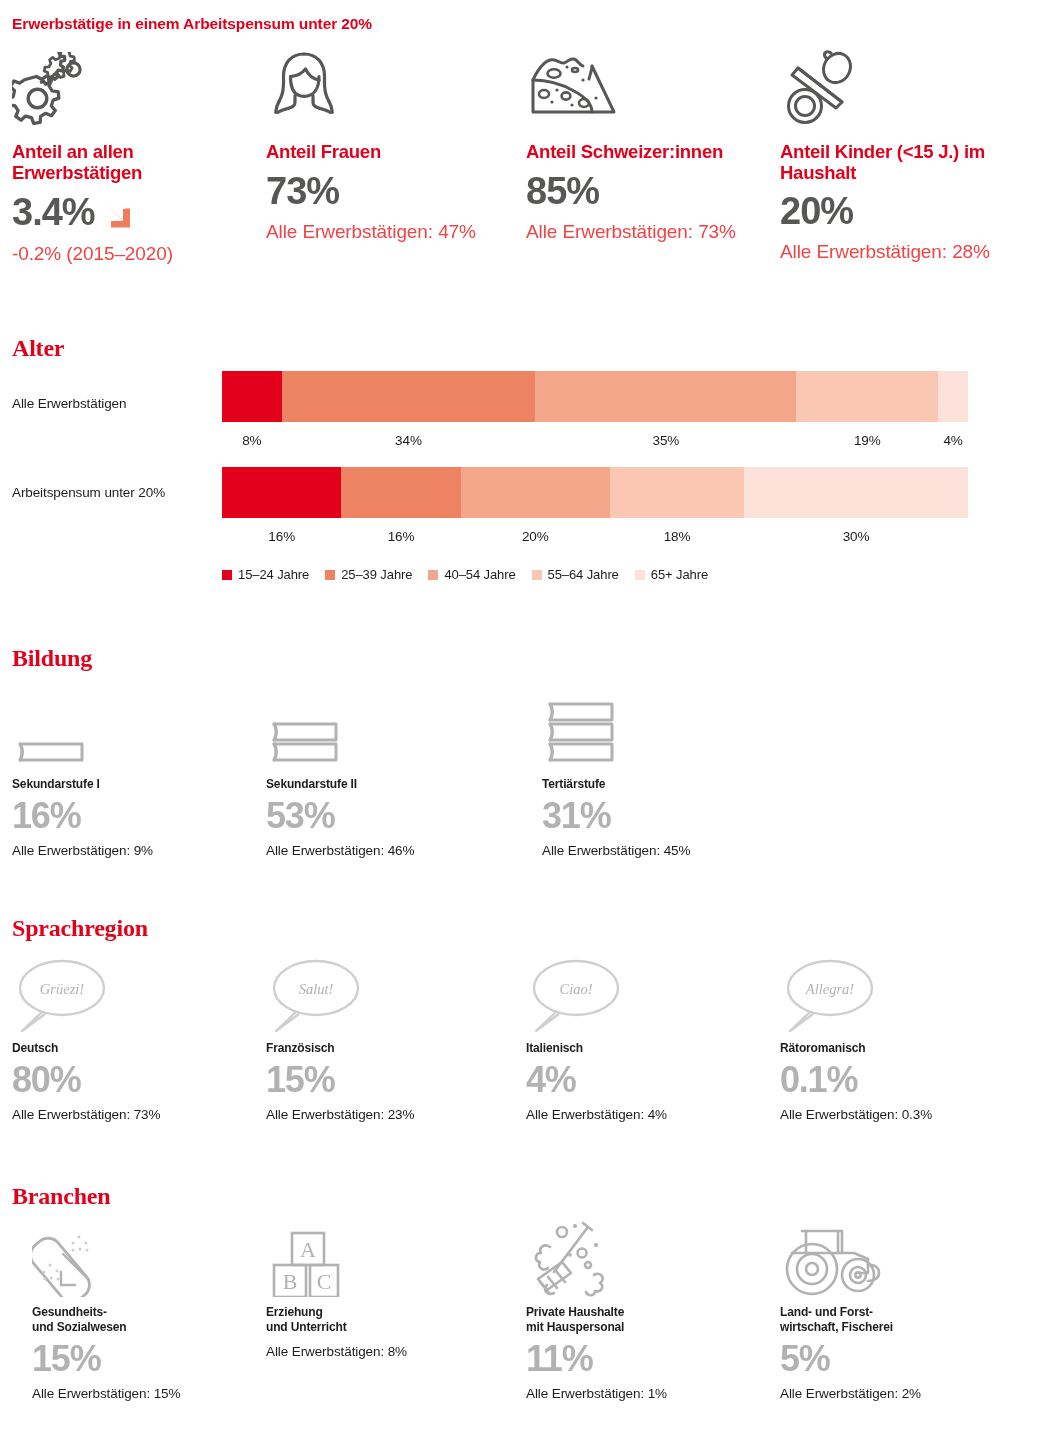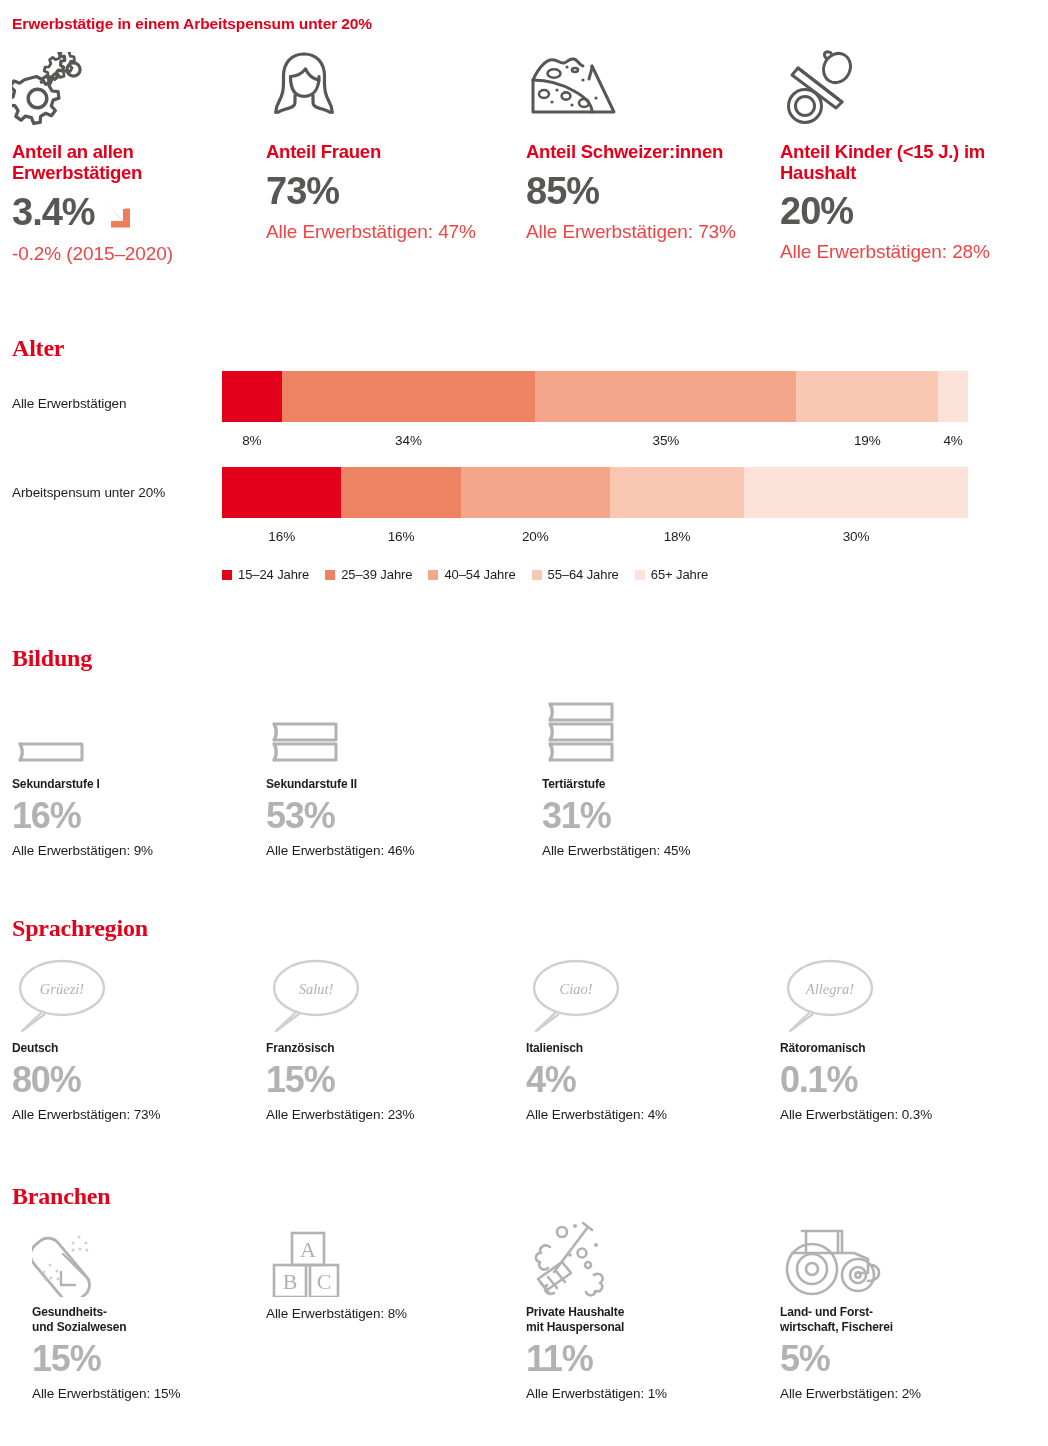--- a/index.html
+++ b/index.html
@@ -415,20 +415,22 @@
             <rect x="8" y="48" width="32" height="32"></rect>
             <rect x="44" y="48" width="28" height="32"></rect>
           </g>
           <g fill="#b2b2b2" font-family="Liberation Serif, serif" font-size="22" text-anchor="middle">
             <text x="42" y="40">A</text>
             <text x="24" y="72">B</text>
             <text x="58" y="72">C</text>
           </g>
         </svg>
       </div>
+      <div class="card-label">Erziehung
+und Unterricht</div>
       <div class="card-sub">Alle Erwerbstätigen: 8%</div>
     </div>
 
     <div class="card" style="left:526px;top:38px;">
       <div class="icon-box">
         <svg width="100" height="80" viewBox="0 0 100 80">
           <g fill="none" stroke="#b2b2b2" stroke-width="2.6" stroke-linejoin="round" stroke-linecap="round">
             <path d="M62 10 L28 55"></path>
             <path d="M57 6 L66 13"></path>
             <path d="M12 62 L36 45 L45 56 L21 73 Z"></path>

